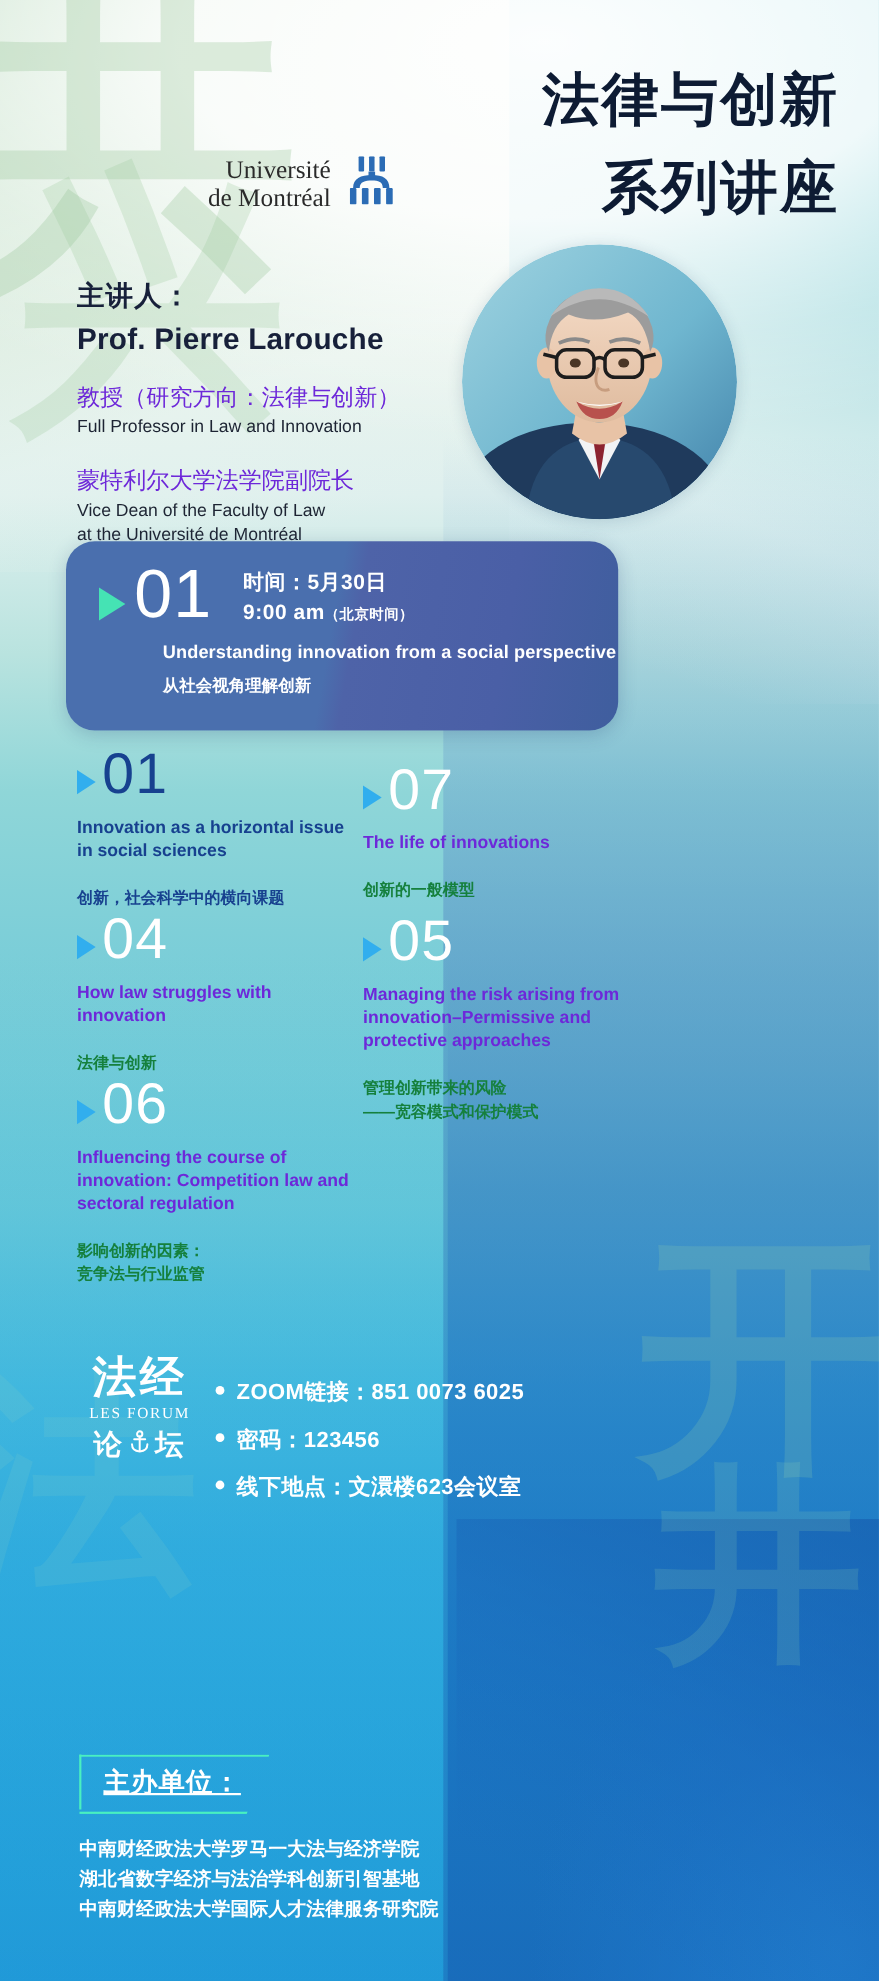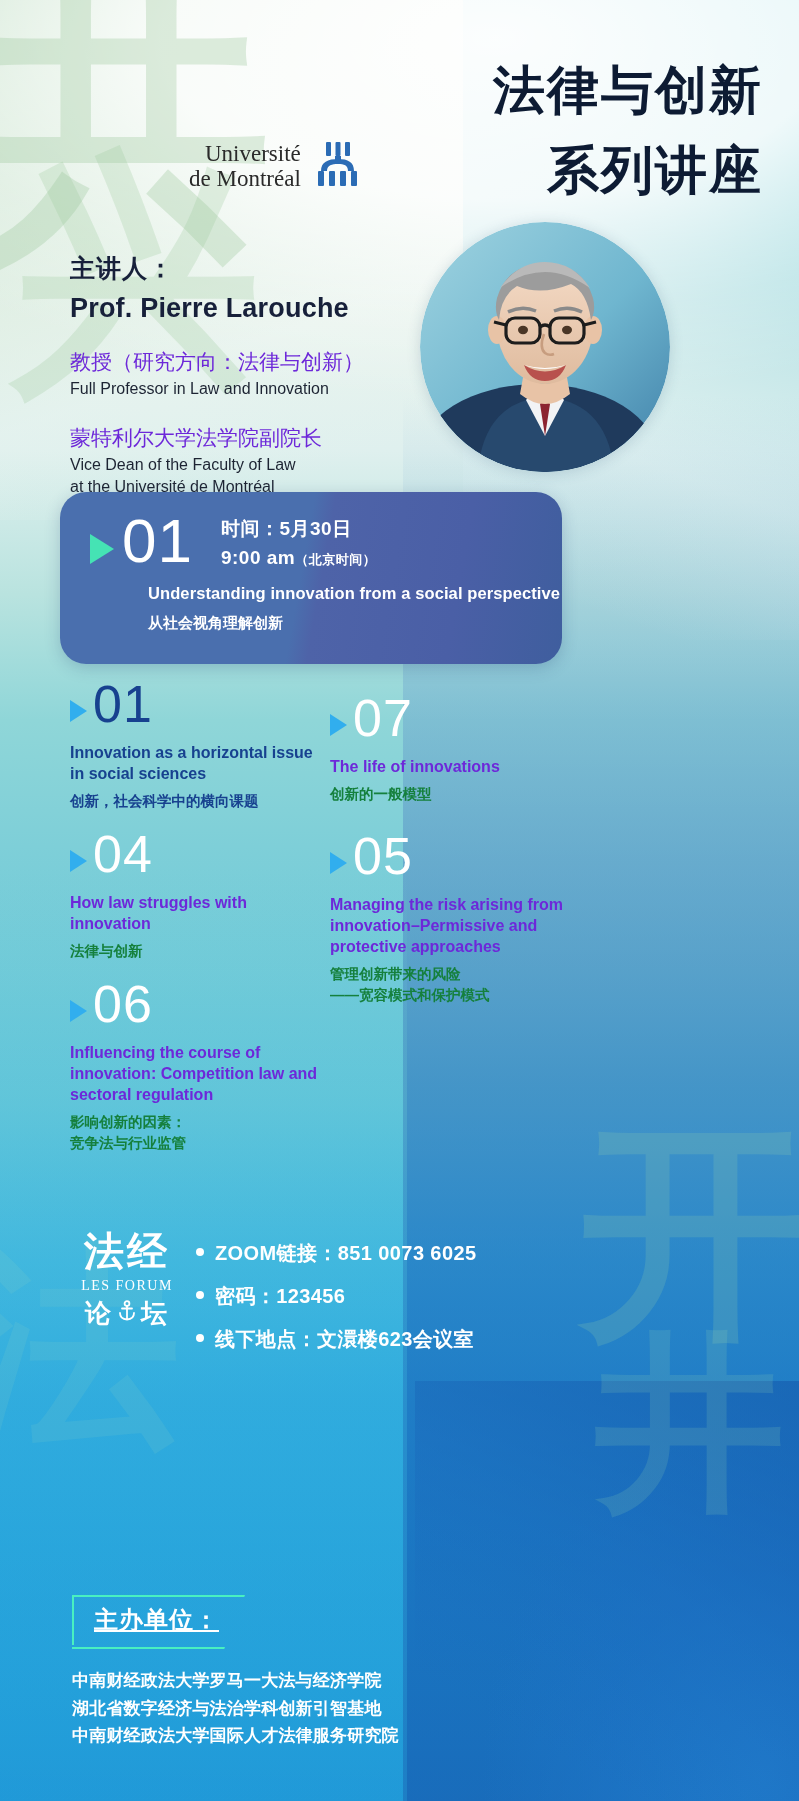--- a/index.html
+++ b/index.html
@@ -198,21 +198,21 @@
   .c-num.dark{ color:#17418f; }
   .c-num.light{ color:#ffffff; }
   .c-en{
     margin-top:12px;
     font-size:16px; font-weight:700; line-height:1.32;
     max-width:250px;
   }
   .c-en.dark{ color:#17418f; }
   .c-en.light{ color:#6d28d9; }
   .c-cn{
-    margin-top:7px;
+    margin-top:23px;
     font-size:14.5px; font-weight:700; line-height:1.4;
     max-width:250px;
   }
   .c-cn.dark{ color:#17418f; }
   .c-cn.light{ color:#15803d; }
 
   
   .forum-logo{
     position:absolute; left:72px; top:1232px;
     width:110px; text-align:center; color:#fff;
@@ -226,21 +226,21 @@
     font-size:14px; letter-spacing:1.5px; margin-top:6px;
   }
   .fl-cn2{
     font-family:"Liberation Serif","DejaVu Serif",serif;
     font-size:26px; font-weight:700; letter-spacing:2px; margin-top:2px;
     display:flex; align-items:center; justify-content:center; gap:4px;
   }
   .anchor{ display:inline-block; }
 
   .join{ position:absolute; left:196px; top:1240px; width:420px; }
-  .join-row{ display:flex; align-items:baseline; margin-bottom:16px; }
+  .join-row{ display:flex; align-items:baseline; margin-bottom:16px;margin-top:12px; }
   .bullet{
     width:8px;height:8px;border-radius:50%;background:#fff;
     margin-right:11px; position:relative; top:-4px; flex:0 0 auto;
   }
   .join-text{
     font-size:20px; font-weight:700; color:#fff; letter-spacing:.4px;
   }
 
   
   .org{ position:absolute; left:72px; top:1595px; }

